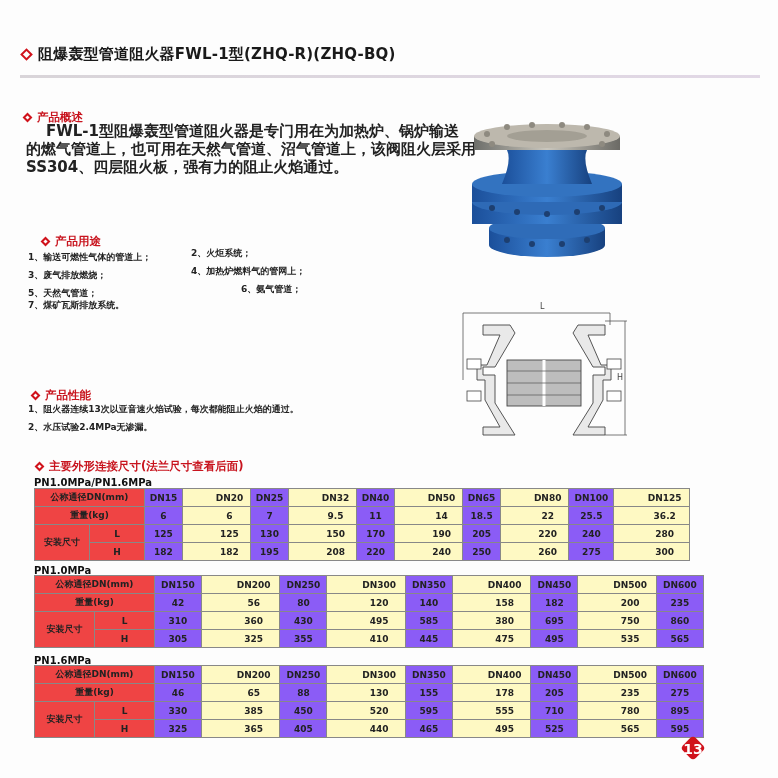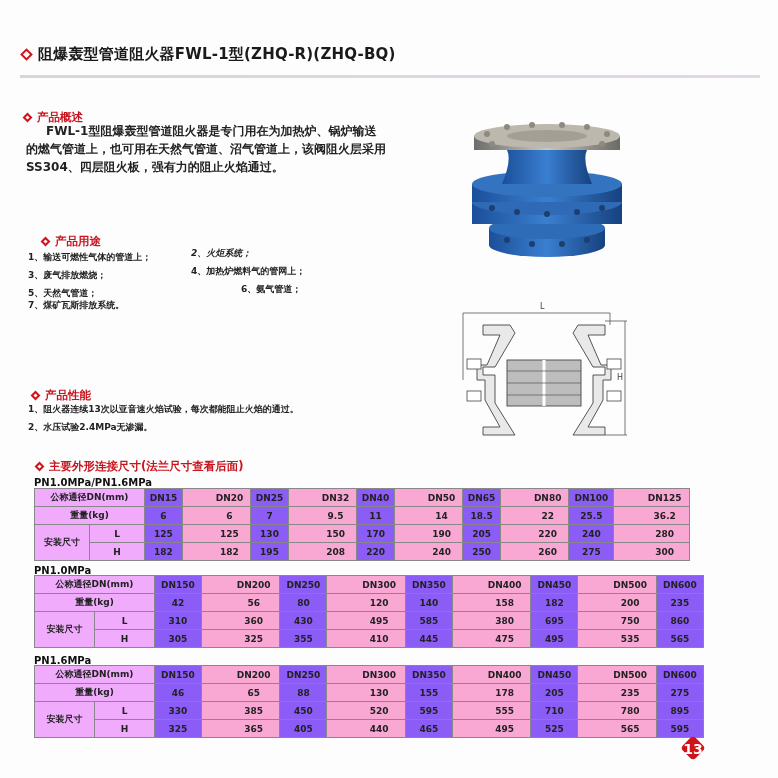--- a/index.html
+++ b/index.html
@@ -6,33 +6,33 @@
     html, body { width: 778px; height: 778px; background: #fdfdfd; overflow: hidden; }
     body { font-family: "DejaVu Sans", "Liberation Sans", sans-serif; color: #1a1a1a; position: relative; }
 
     .page-title { position: absolute; left: 22px; top: 45px; font-size: 15px; font-weight: bold; color: #1a1a1a; display: flex; align-items: center; letter-spacing: 0.2px; }
     .diamond { display: inline-block; width: 9px; height: 9px; border: 2.5px solid #d0121b; transform: rotate(45deg); margin-right: 7px; }
     .title-rule { position: absolute; left: 20px; top: 75px; width: 740px; height: 3px; background: linear-gradient(to right, #c9c3c9, #d6c8dc); opacity: 0.7; }
 
     .section-heading { position: absolute; font-size: 11.5px; font-weight: bold; color: #c8141e; display: flex; align-items: center; }
     .section-heading .diamond { width: 7px; height: 7px; border-width: 2px; margin-right: 6px; }
 
-    .para { position: absolute; font-size: 12px; line-height: 18px; color: #222; font-weight: bold; }
+    .para { position: absolute; font-size: 15px; line-height: 18px; color: #222; font-weight: bold; }
 
     .usage-list { position: absolute; left: 28px; top: 245px; width: 400px; font-size: 9px; font-weight: bold; color: #222; }
     .usage-item { position: absolute; white-space: nowrap; }
 
     .product-photo { position: absolute; left: 462px; top: 120px; width: 170px; height: 140px; }
     .drawing { position: absolute; left: 455px; top: 295px; width: 180px; height: 150px; }
 
     .table-label { position: absolute; font-size: 10px; font-weight: bold; color: #111; }
     table.spec { position: absolute; border-collapse: collapse; font-size: 9px; font-weight: bold; color: #222; }
     table.spec td { border: 1px solid #888; text-align: center; height: 18px; padding: 0 2px; }
-    table.spec td.hdr { background: #f0abfc; color: #222; }
-    table.spec td.alt { background: #f9a8d4; padding-left: 28px; }
+    table.spec td.hdr { background: #ef4444; color: #222; }
+    table.spec td.alt { background: #fef9c3; padding-left: 28px; }
     table.spec td.wht { background: #8b5cf6; }
 
     .page-number { position: absolute; left: 680px; top: 738px; width: 26px; height: 20px; }
     .page-number .shape { position: absolute; left: 4px; top: 1px; width: 18px; height: 18px; background: #d0121b; transform: rotate(45deg) scaleX(1); border-radius: 4px; }
     .page-number .num { position: absolute; left: 0; top: 3px; width: 26px; text-align: center; color: #fff; font-size: 14px; font-weight: bold; }
   </style>
 </head>
 <body>
 
 <div class="page-title">
@@ -48,21 +48,21 @@
 <div class="para" style="left:46px; top:122px;">FWL-1型阻爆轰型管道阻火器是专门用在为加热炉、锅炉输送</div>
 <div class="para" style="left:26px; top:140px;">的燃气管道上，也可用在天然气管道、沼气管道上，该阀阻火层采用</div>
 <div class="para" style="left:26px; top:158px;">SS304、四层阻火板，强有力的阻止火焰通过。</div>
 
 <div class="section-heading" style="left:42px; top:234px;">
   <span class="diamond"></span>
   <span>产品用途</span>
 </div>
 <div class="usage-list">
   <span class="usage-item" style="left:0; top:6px;">1、输送可燃性气体的管道上；</span>
-  <span class="usage-item" style="left:163px; top:2px;font-style:italic;">2、火炬系统；</span>
+  <span class="usage-item" style="left:163px; top:2px;">2、火炬系统；</span>
   <span class="usage-item" style="left:0; top:24px;">3、废气排放燃烧；</span>
   <span class="usage-item" style="left:163px; top:20px;">4、加热炉燃料气的管网上；</span>
   <span class="usage-item" style="left:0; top:42px;">5、天然气管道；</span>
   <span class="usage-item" style="left:165px; top:38px;margin-left:48px;">6、氨气管道；</span>
   <span class="usage-item" style="left:0; top:54px;">7、煤矿瓦斯排放系统。</span>
 </div>
 
 <svg class="product-photo" viewBox="0 0 170 140">
   <defs>
     <linearGradient id="blueG" x1="0" x2="1">

